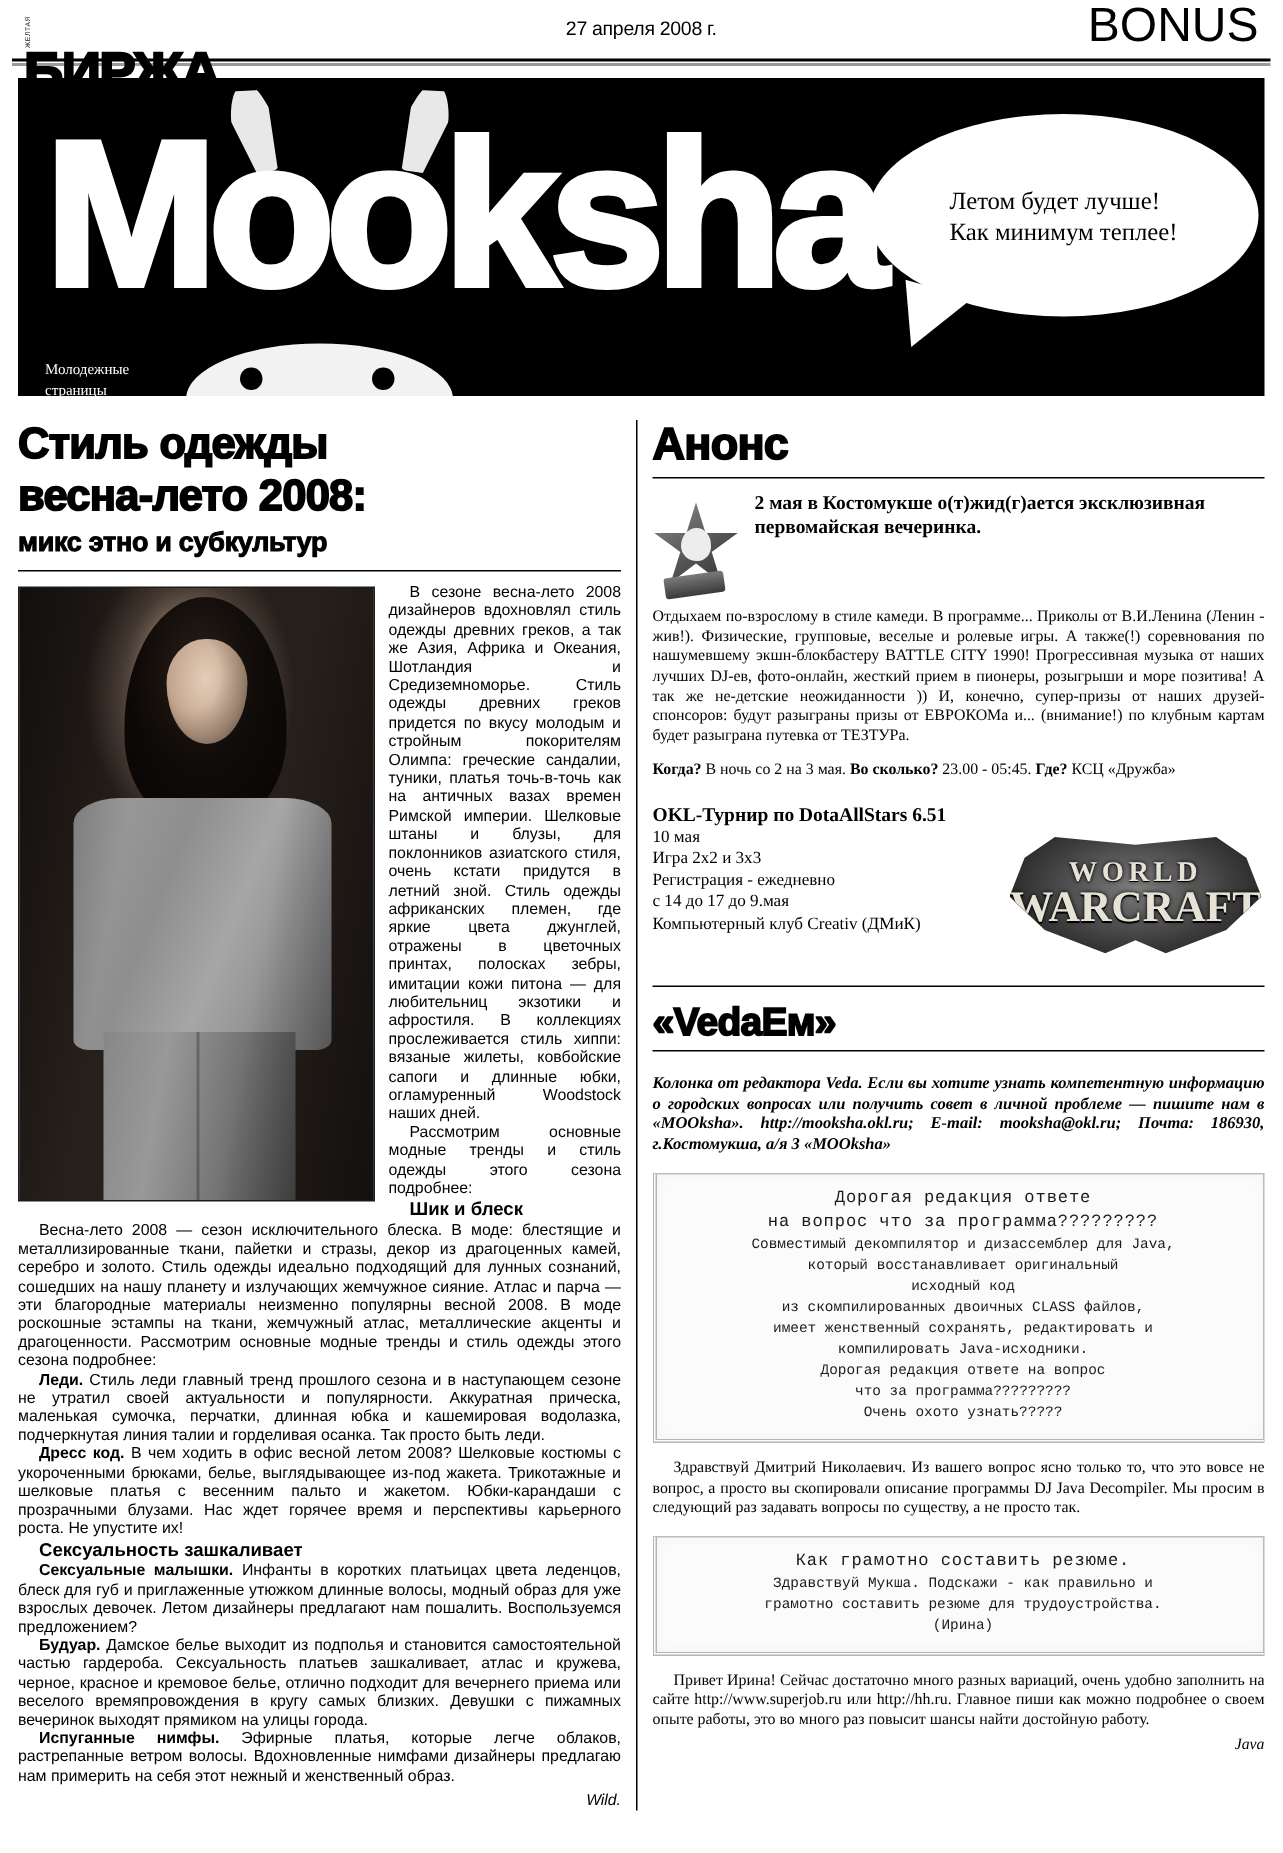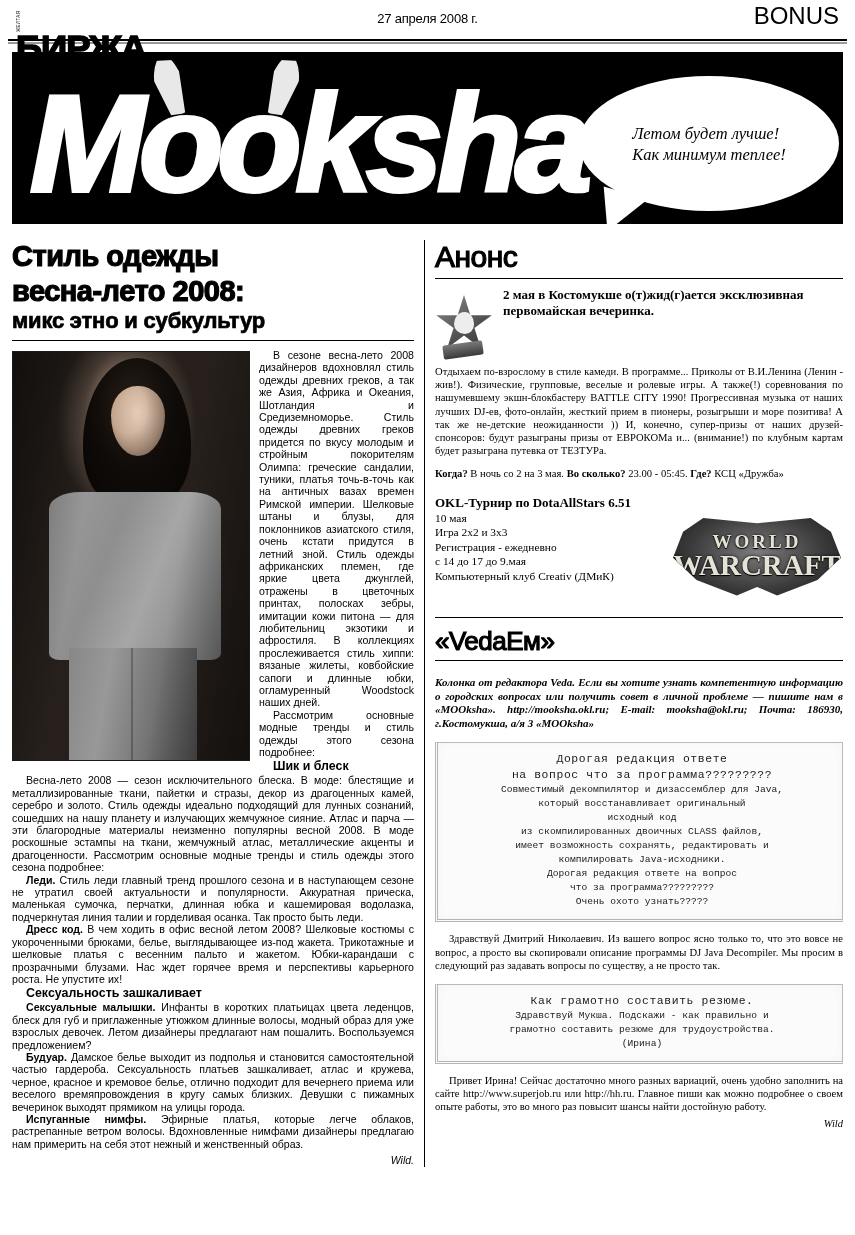--- a/index.html
+++ b/index.html
@@ -75,39 +75,38 @@
     text-align: center;
     font-family: "Liberation Sans", sans-serif;
     font-size: 13px;
     letter-spacing: -0.2px;
   }
   .mast-bonus {
     position: absolute;
     right: 16px;
     top: 0px;
     font-family: "Liberation Sans", sans-serif;
-    font-size: 24px;
+    font-size: 32px;
     line-height: 32px;
     letter-spacing: 0px;
   }
   .mast-rules {
     margin: 1px 8px 0 8px;
     border-top: 2px solid #000;
     padding-top: 1px;
   }
   .mast-rule2 { height: 2px; background: #9a9a9a; }
 
   
   .banner {
     position: relative;
     margin: 8px 12px 0 12px;
-    height: 172px;
+    height: 212px;
     background: #000;
     overflow: hidden;
-    font-style: italic;
   }
   .cow-horn {
     position: absolute;
     background: #e8e8e8;
     width: 32px;
     height: 62px;
   }
   .cow-horn.left {
     left: 141px; top: 3px;
     border-radius: 60% 40% 42% 58% / 80% 70% 30% 20%;
@@ -221,33 +220,33 @@
     font-weight: bold;
     font-size: 29px;
     line-height: 33px;
     letter-spacing: -0.5px;
     -webkit-text-stroke: 1.2px #000;
     margin: 0 0 2px 0;
   }
   .headline-sub {
     font-family: "Liberation Sans", sans-serif;
     font-weight: bold;
-    font-size: 22px;
+    font-size: 18px;
     line-height: 22px;
     letter-spacing: -0.2px;
     -webkit-text-stroke: .7px #000;
     margin: 0 0 8px 0;
   }
   .rule-under {
     border-bottom: 1.5px solid #000;
     margin: 2px 0 8px 0;
   }
   .sec-title {
     font-family: "Liberation Sans", sans-serif;
-    font-weight: normal;
+    font-weight: bold;
     font-size: 30px;
     line-height: 34px;
     -webkit-text-stroke: 1.2px #000;
     letter-spacing: -0.5px;
     margin: 0 0 4px 0;
   }
   .sec-title.small {
     font-size: 26px;
     line-height: 30px;
   }
@@ -573,38 +572,38 @@
       <div class="rule-under"></div>
       <div class="veda-intro">Колонка от редактора Veda. Если вы хотите узнать компетентную информацию о городских вопросах или получить совет в личной проблеме — пишите нам в «MOOksha». http://mooksha.okl.ru; E-mail: mooksha@okl.ru; Почта: 186930, г.Костомукша, а/я 3 «MOOksha»</div>
 
       <div class="letter-box">
         <div class="big">Дорогая редакция ответе</div>
         <div class="big">на вопрос что за программа?????????</div>
         <div>Совместимый декомпилятор и дизассемблер для Java,</div>
         <div>который восстанавливает оригинальный</div>
         <div>исходный код</div>
         <div>из скомпилированных двоичных CLASS файлов,</div>
-        <div>имеет возможность сохранять, редактировать и</div>
+        <div>имеет женственный сохранять, редактировать и</div>
         <div>компилировать Java-исходники.</div>
         <div>Дорогая редакция ответе на вопрос</div>
         <div>что за программа?????????</div>
         <div>Очень охото узнать?????</div>
       </div>
 
       <div class="reply">
         <p>Здравствуй Дмитрий Николаевич. Из вашего вопрос ясно только то, что это вовсе не вопрос, а просто вы скопировали описание программы DJ Java Decompiler. Мы просим в следующий раз задавать вопросы по существу, а не просто так.</p>
       </div>
 
       <div class="letter-box">
         <div class="big">Как грамотно составить резюме.</div>
         <div>Здравствуй Мукша. Подскажи - как правильно и</div>
         <div>грамотно составить резюме для трудоустройства.</div>
         <div>(Ирина)</div>
       </div>
 
       <div class="reply">
         <p>Привет Ирина! Сейчас достаточно много разных вариаций, очень удобно заполнить на сайте http://www.superjob.ru или http://hh.ru. Главное пиши как можно подробнее о своем опыте работы, это во много раз повысит шансы найти достойную работу.</p>
       </div>
-      <div class="sign">Wild</div>
+      <div class="sign">Java</div>
 
     </div>
   </div>
 </div>
 
 </body></html>

